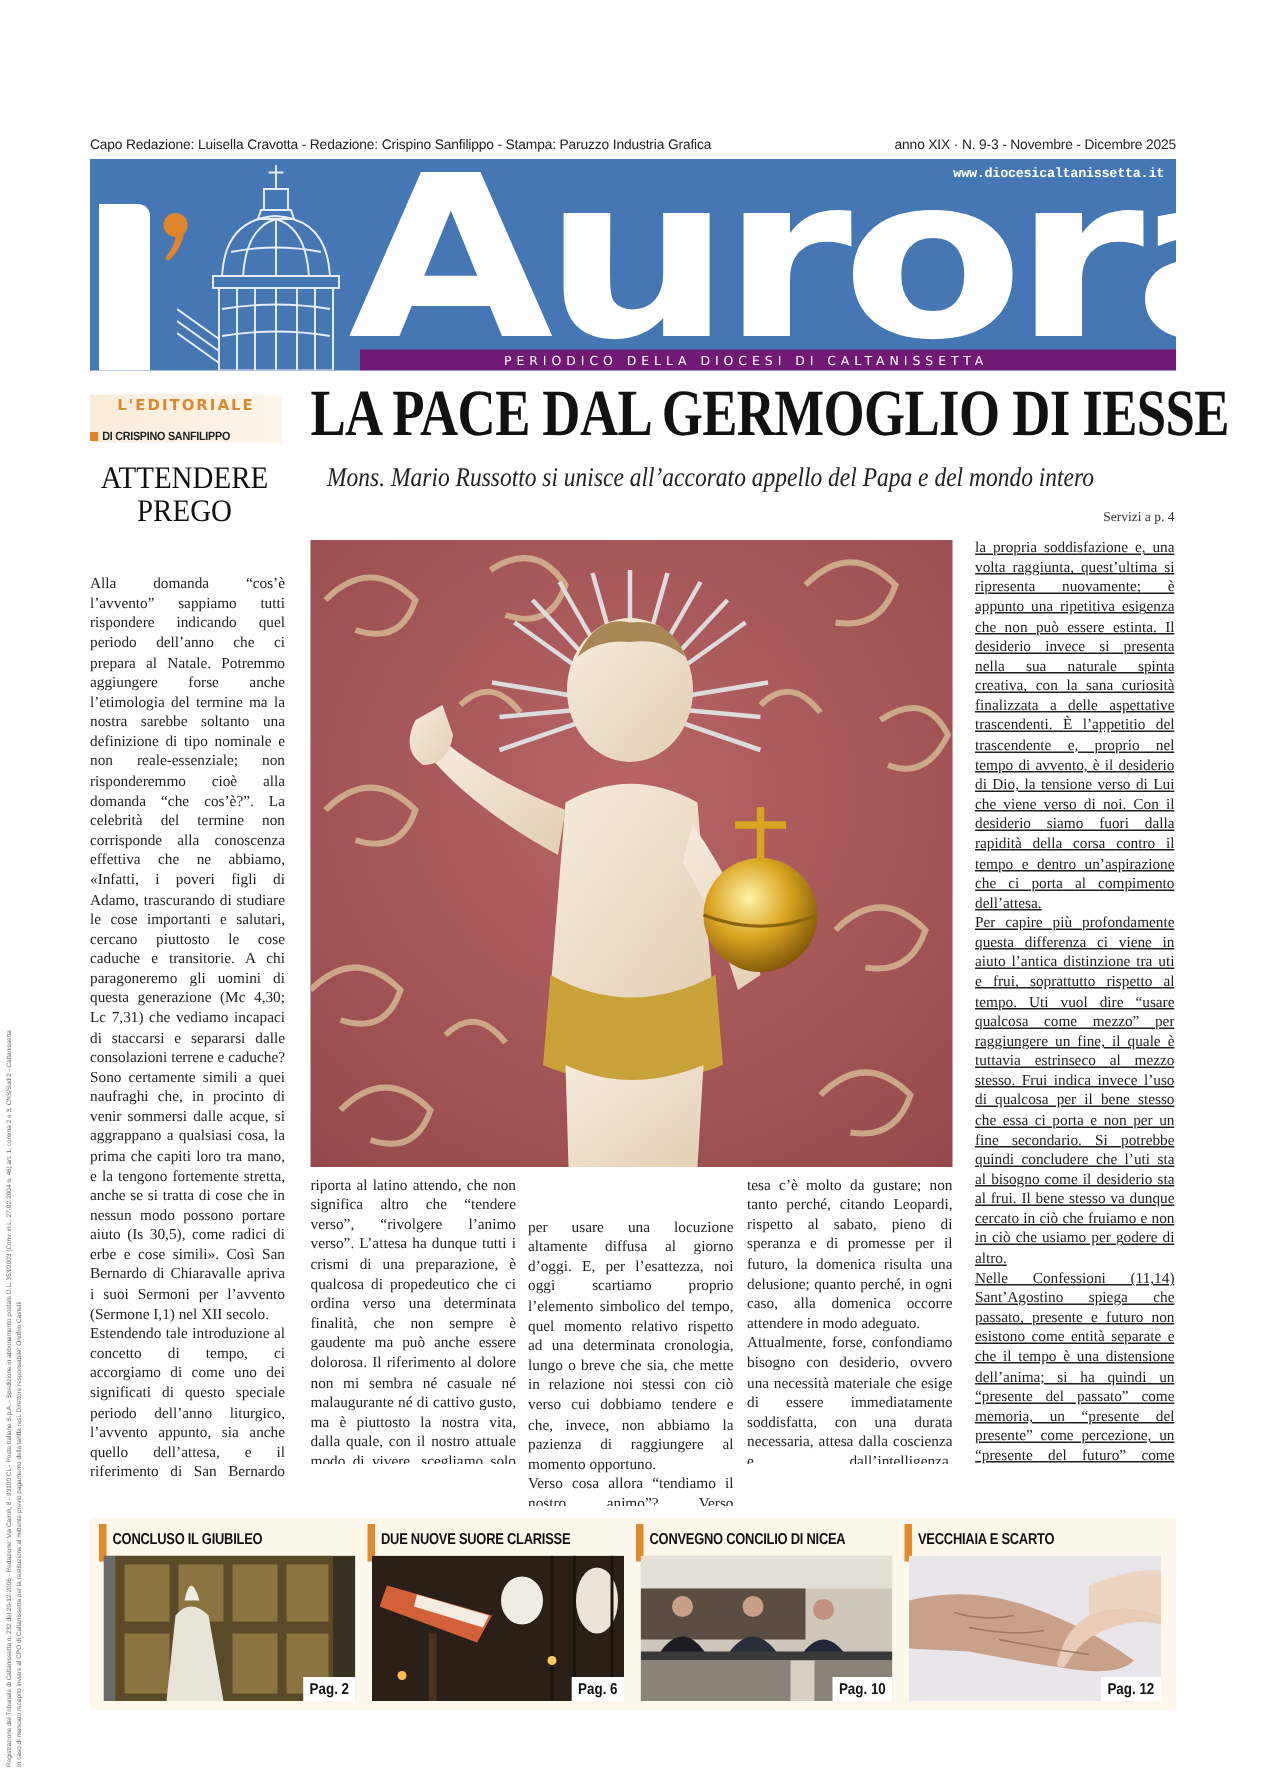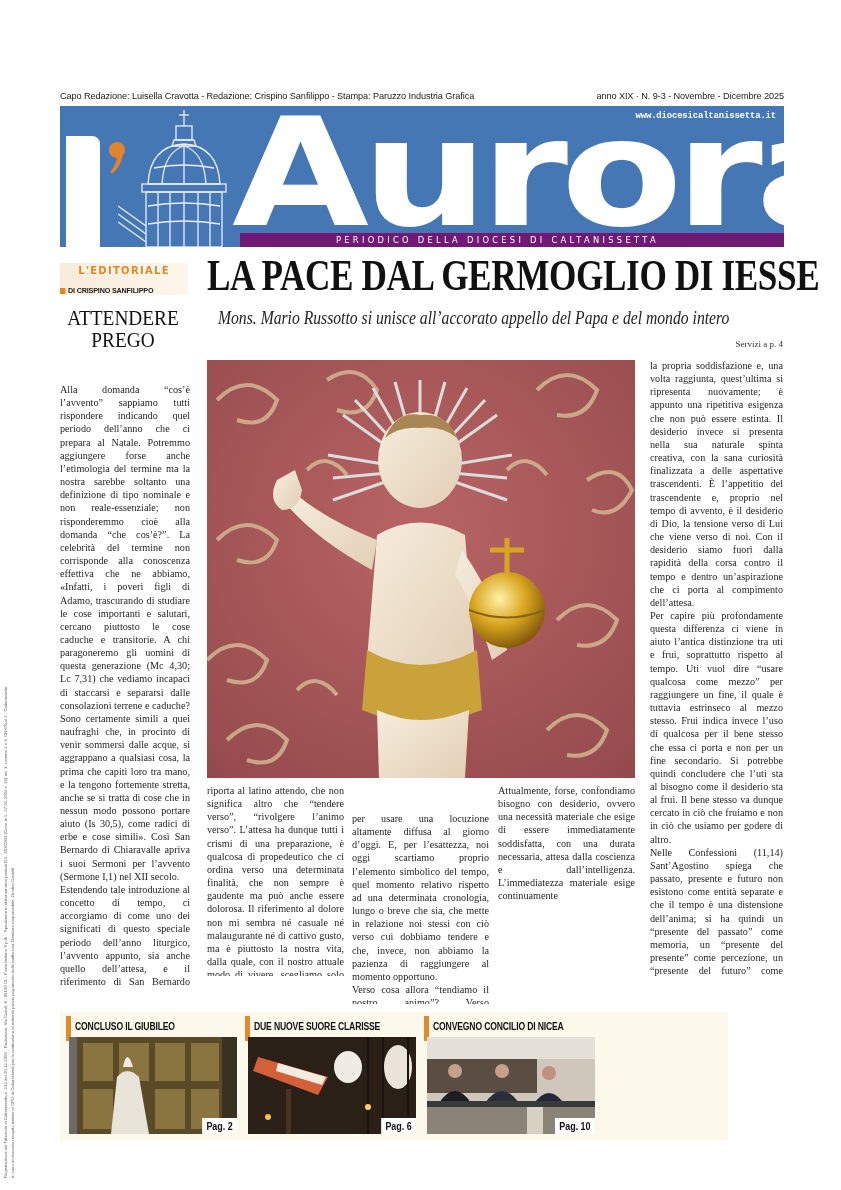--- a/index.html
+++ b/index.html
@@ -100,31 +100,31 @@
   
   .col {
     position: absolute; font-family: "Liberation Serif", serif; font-size: 10.2px; line-height: 13.15px;
     color: #1e1e1e; text-align: justify; hyphens: manual;
   }
   .col p { text-indent: 0; }
   .col-1 { left: 60px; top: 383px; width: 130px; height: 604px; overflow: hidden; }
   .col-2 { left: 207px; top: 784px; width: 137px; height: 192px; overflow: hidden; }
   .col-3 { left: 352px; top: 784px; width: 137px; height: 192px; overflow: hidden; margin-top: 28px; }
   .col-4 { left: 498px; top: 784px; width: 137px; height: 192px; overflow: hidden; }
-  .col-5 { left: 650px; top: 359px; width: 133px; height: 617px; overflow: hidden; }
+  .col-5 { left: 650px; top: 359px; width: 133px; height: 617px; overflow: hidden; text-decoration: underline; }
 
   
   .photo {
     position: absolute; left: 207px; top: 360px; width: 428px; height: 418px; overflow: hidden;
     background: #a9595a;
   }
 
   
   .teasers {
-    position: absolute; left: 60px; top: 1012px; width: 668px; height: 128px;
+    position: absolute; left: 60px; top: 1012px; width: 724px; height: 128px;
     background: #fdf8ec; display: flex; gap: 8px; padding: 0 5px 0 6px;
   }
   .teaser { position: relative; width: 171px; height: 128px; }
   .teaser .t-accent { position: absolute; left: 0; top: 4px; width: 5px; height: 25px; background: #e08a2c; }
   .teaser .t-title {
     position: absolute; left: 9px; top: 8px;
     font-family: "Liberation Sans", sans-serif; font-weight: bold; font-size: 10.5px; color: #111;
     white-space: nowrap; transform: scaleX(0.82); transform-origin: 0 0; letter-spacing: -0.2px;
   }
   .teaser .t-img {
@@ -270,20 +270,21 @@
   <p>Estendendo tale introduzione al concetto di tempo, ci accorgiamo di come uno dei significati di questo speciale periodo dell’anno liturgico, l’avvento appunto, sia anche quello dell’attesa, e il riferimento di San Bernardo alle cose precarie e passeggere ricercate dall’uomo, verte proprio in tale senso; ci invita cioè a riflettere su ciò che più ci attrae nel tempo che abbiamo a disposizione, e che vogliamo raggiungere subito, mortificando così l’attesa. L’etimologia di “attendere” ci</p>
 </div>
 <div class="col col-2">
   <p>riporta al latino attendo, che non significa altro che “tendere verso”, “rivolgere l’animo verso”. L’attesa ha dunque tutti i crismi di una preparazione, è qualcosa di propedeutico che ci ordina verso una determinata finalità, che non sempre è gaudente ma può anche essere dolorosa. Il riferimento al dolore non mi sembra né casuale né malaugurante né di cattivo gusto, ma è piuttosto la nostra vita, dalla quale, con il nostro attuale modo di vivere, scegliamo solo ciò che ci garba e scartiamo ciò che non “ci piace”,</p>
 </div>
 <div class="col col-3">
   <p>per usare una locuzione altamente diffusa al giorno d’oggi. E, per l’esattezza, noi oggi scartiamo proprio l’elemento simbolico del tempo, quel momento relativo rispetto ad una determinata cronologia, lungo o breve che sia, che mette in relazione noi stessi con ciò verso cui dobbiamo tendere e che, invece, non abbiamo la pazienza di raggiungere al momento opportuno.</p>
   <p>Verso cosa allora “tendiamo il nostro animo”? Verso l’immediato, verso ciò che otteniamo subito, dimentichi che anche nell’at-</p>
 </div>
 <div class="col col-4">
+  <p>tesa c’è molto da gustare; non tanto perché, citando Leopardi, rispetto al sabato, pieno di speranza e di promesse per il futuro, la domenica risulta una delusione; quanto perché, in ogni caso, alla domenica occorre attendere in modo adeguato.</p>
   <p>Attualmente, forse, confondiamo bisogno con desiderio, ovvero una necessità materiale che esige di essere immediatamente soddisfatta, con una durata necessaria, attesa dalla coscienza e dall’intelligenza. L’immediatezza materiale esige continuamente</p>
 </div>
 <div class="col col-5">
   <p>la propria soddisfazione e, una volta raggiunta, quest’ultima si ripresenta nuovamente; è appunto una ripetitiva esigenza che non può essere estinta. Il desiderio invece si presenta nella sua naturale spinta creativa, con la sana curiosità finalizzata a delle aspettative trascendenti. È l’appetitio del trascendente e, proprio nel tempo di avvento, è il desiderio di Dio, la tensione verso di Lui che viene verso di noi. Con il desiderio siamo fuori dalla rapidità della corsa contro il tempo e dentro un’aspirazione che ci porta al compimento dell’attesa.</p>
   <p>Per capire più profondamente questa differenza ci viene in aiuto l’antica distinzione tra uti e frui, soprattutto rispetto al tempo. Uti vuol dire “usare qualcosa come mezzo” per raggiungere un fine, il quale è tuttavia estrinseco al mezzo stesso. Frui indica invece l’uso di qualcosa per il bene stesso che essa ci porta e non per un fine secondario. Si potrebbe quindi concludere che l’uti sta al bisogno come il desiderio sta al frui. Il bene stesso va dunque cercato in ciò che fruiamo e non in ciò che usiamo per godere di altro.</p>
   <p>Nelle Confessioni (11,14) Sant’Agostino spiega che passato, presente e futuro non esistono come entità separate e che il tempo è una distensione dell’anima; si ha quindi un “presente del passato” come memoria, un “presente del presente” come percezione, un “presente del futuro” come attesa. L’anima umana misura il tempo nel suo interno fluire e non nella dimensione spaziale. Il nostro augurio è che l’avvento ci riporti ad una vita più umana, meno rapida nell’immediatezza e più consona alla fruizione dell’attesa.</p>
 </div>
 
 <div class="teasers">
   <div class="teaser">
@@ -345,13 +346,31 @@
         <circle cx="122" cy="36" r="7" fill="#c09080"></circle>
           <path d="M106 68 Q122 44 138 68 Z" fill="#22283a"></path>
         <rect x="0" y="64" width="168" height="6" fill="#3a3a3a"></rect>
         <rect x="0" y="70" width="168" height="27" fill="#8a8478"></rect>
         <rect x="100" y="70" width="16" height="27" fill="#d8d0c0"></rect>
       </svg>
     </div>
     <div class="t-title">CONVEGNO CONCILIO DI NICEA</div>
     <div class="t-page">Pag. 10</div>
   </div>
+  <div class="teaser">
+    <div class="t-accent"></div>
+    <div class="t-img">
+      <svg width="168" height="97" viewBox="0 0 168 97">
+        <rect width="168" height="97" fill="#e8e6ea"></rect>
+        <path d="M0 30 Q40 20 80 34 Q120 48 150 70 Q140 80 110 76 Q70 70 40 64 L0 62 Z" fill="#c9a088"></path>
+        <path d="M168 0 L168 40 Q140 30 120 40 Q104 50 100 68 Q96 76 104 74 Q112 60 122 54 Q148 40 168 46" fill="#e8ccb8"></path>
+        <path d="M120 20 Q150 8 168 10 L168 40 Q140 30 120 40 Z" fill="#ecd4c2"></path>
+        <g stroke="#a07860" stroke-width="1" fill="none">
+            <path d="M30 38 Q50 44 70 40"></path>
+            <path d="M40 48 Q70 54 90 50"></path>
+            <path d="M60 56 Q90 62 120 66"></path>
+          </g>
+      </svg>
+    </div>
+    <div class="t-title">VECCHIAIA E SCARTO</div>
+    <div class="t-page">Pag. 12</div>
+  </div>
 </div>
 
 </body></html>

